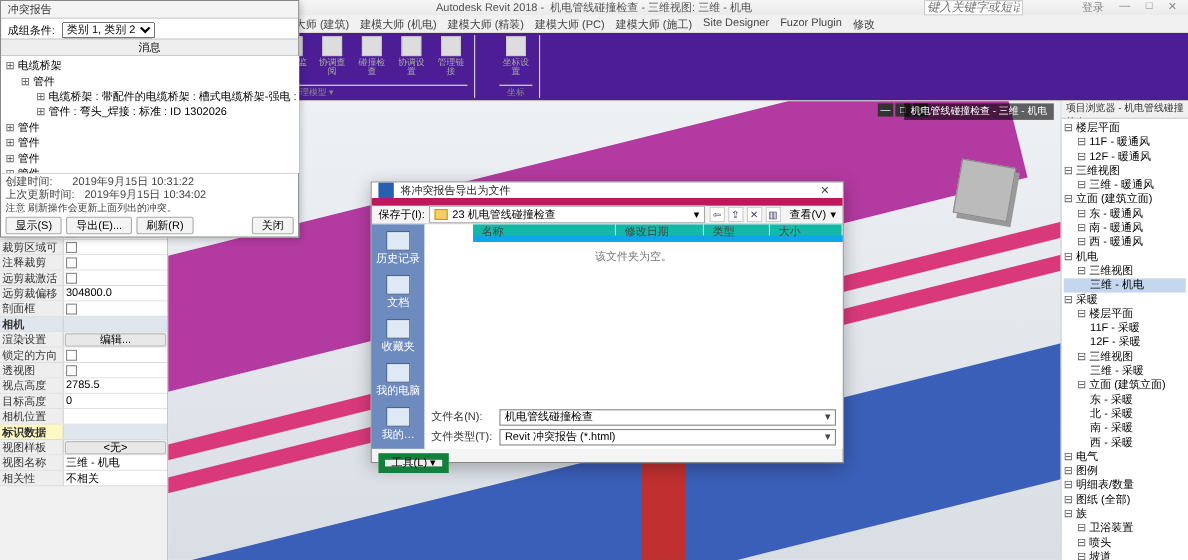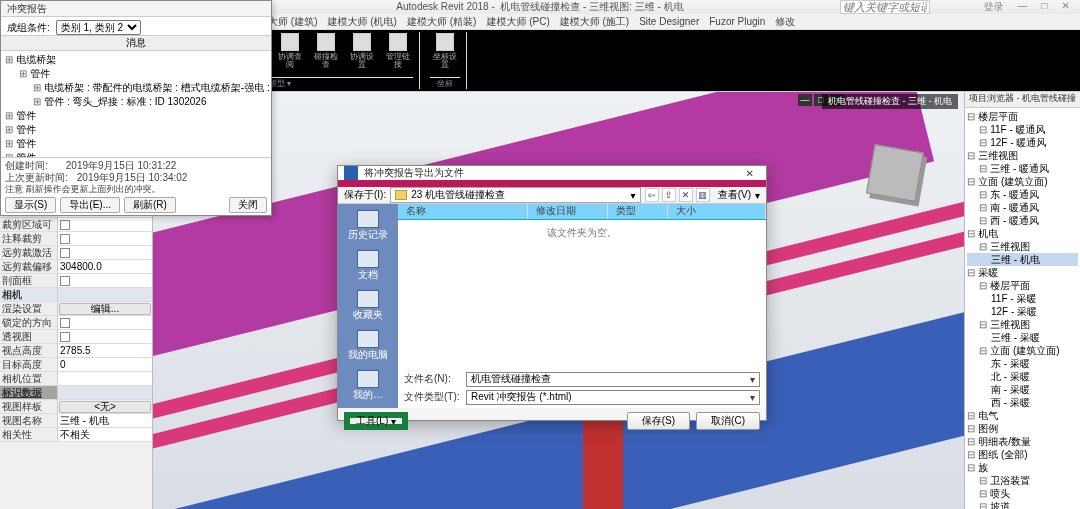--- a/index.html
+++ b/index.html
@@ -9,21 +9,21 @@
 .titlebar { height: 14px; background: linear-gradient(#f6f6f6,#eaeaea); display: flex; align-items: center; justify-content: center; color: #555; position: relative; }
 .titlebar .tb-right { position: absolute; right: 6px; display: flex; gap: 6px; color: #888; }
 .titlebar .tb-right span { padding: 0 4px; }
 .titlebar .search { position: absolute; right: 150px; width: 90px; border: 1px solid #ccc; background: #fff; font-size: 11px; color: #aaa; padding: 0 2px; font-style: italic; }
 
 
 .ribbon-tabs { height: 16px; background: #f1f1f1; display: flex; align-items: center; gap: 10px; padding: 0 8px; color: #444; border-bottom: 1px solid #ddd; }
 .ribbon-tabs span { cursor: default; }
 
 
-.ribbon { height: 62px; background: #000000; border-bottom: 1px solid #ccc; display: flex; padding: 2px 6px; gap: 4px; }
+.ribbon { height: 62px; background: #4c1d95; border-bottom: 1px solid #ccc; display: flex; padding: 2px 6px; gap: 16px; }
 .rgroup { border-right: 1px solid #ddd; padding: 0 6px; display: flex; flex-direction: column; align-items: center; justify-content: space-between; }
 .rgroup .btns { display: flex; gap: 6px; }
 .rbtn { width: 30px; height: 38px; display: flex; flex-direction: column; align-items: center; justify-content: center; color: #aaa; }
 .rbtn .ico { width: 18px; height: 18px; background: #ddd; border: 1px solid #ccc; }
 .rbtn .lbl { font-size: 8px; margin-top: 2px; text-align: center; line-height: 1; }
 .rgroup .cap { font-size: 8px; color: #888; border-top: 1px solid #e5e5e5; width: 100%; text-align: center; }
 
 
 .main { position: absolute; top: 92px; left: 0; right: 0; bottom: 0; display: flex; }
 
@@ -68,25 +68,25 @@
 .savedlg .sdh { height: 22px; background: #fff; display: flex; align-items: center; padding: 0 6px; justify-content: space-between; border-bottom: 7px solid #be185d; }
 .savedlg .sdh .icn { width: 14px; height: 14px; background: #2a5fb0; margin-right: 6px; }
 .savedlg .sdh .title { flex: 1; color: #222; }
 .savedlg .sdh .close { color: #444; padding: 0 6px; }
 .savedlg .toprow { height: 22px; display: flex; align-items: center; padding: 0 6px; gap: 4px; }
 .savedlg .toprow .drop { flex: 1; border: 1px solid #aaa; background: #fff; height: 16px; display: flex; align-items: center; padding: 0 4px; }
 .savedlg .toprow .drop .fld { width: 12px; height: 10px; background: #f3cf6a; border: 1px solid #c59a1e; margin-right: 4px; }
 .savedlg .toprow .nav { display: flex; gap: 3px; align-items: center; }
 .savedlg .toprow .nav span { width: 14px; height: 14px; display: flex; align-items: center; justify-content: center; border: 1px solid #ccc; background: #fff; font-size: 9px; color: #336; }
 .savedlg .body { flex: 1; display: flex; border-top: 1px solid #ccc; }
-.savedlg .places { width: 60px; background: #6d8bbf; display: flex; flex-direction: column; align-items: center; gap: 8px; padding: 6px 0; }
+.savedlg .places { width: 48px; background: #6d8bbf; display: flex; flex-direction: column; align-items: center; gap: 8px; padding: 6px 0; }
 .savedlg .place { display: flex; flex-direction: column; align-items: center; color: #fff; font-size: 8px; }
 .savedlg .place .pi { width: 22px; height: 18px; background: #dfe8f5; border: 1px solid #4a648e; }
 .savedlg .filelist { flex: 1; background: #fff; display: flex; flex-direction: column; }
-.savedlg .cols { height: 16px; background: #7dd3fc; border-bottom: 1px solid #0ea5e9; display: flex; }
+.savedlg .cols { height: 16px; background: #14b8a6; border-bottom: 6px solid #0ea5e9; display: flex; margin-left: 44px; }
 .savedlg .cols span { padding: 0 8px; border-right: 1px solid #ddd; color: #444; }
 .savedlg .empty { flex: 1; display: flex; align-items: flex-start; justify-content: center; color: #777; padding-top: 6px; }
 .savedlg .frows { padding: 4px 6px 2px; }
 .savedlg .frow { display: flex; align-items: center; gap: 4px; height: 18px; }
 .savedlg .frow label { width: 58px; color: #333; }
 .savedlg .frow .inp { flex: 1; border: 1px solid #888; background: #fff; height: 15px; padding: 0 4px; display: flex; align-items: center; justify-content: space-between; }
 .savedlg .frow .inp .tri { color: #444; }
 .savedlg .bot { display: flex; justify-content: space-between; align-items: center; padding: 4px 6px 6px; }
 .savedlg .btn { border: 1px solid #999; background: linear-gradient(#fff,#e6e6e6); padding: 1px 14px; border-radius: 2px; height: 18px; display: flex; align-items: center; }
 .savedlg .tools { border: 6px solid #15803d; background: #eee; padding: 1px 6px; height: 18px; display: flex; align-items: center; }
@@ -298,21 +298,21 @@
         </div>
         <div class="prow">
           <div class="lab">目标高度</div>
           <div class="val">0</div>
         </div>
         <div class="prow">
           <div class="lab">相机位置</div>
           <div class="val"></div>
         </div>
         <div class="prow">
-          <div class="lab" style="background: #a3a3a3; font-weight: bold; text-decoration: underline;">标识数据</div>
+          <div class="lab" style="background: #fef9c3; font-weight: bold;">标识数据</div>
           <div class="val" style="background: rgb(223, 230, 238);"></div>
         </div>
         <div class="prow">
           <div class="lab">视图样板</div>
           <div class="val btn">&lt;无&gt;</div>
         </div>
         <div class="prow">
           <div class="lab">视图名称</div>
           <div class="val">三维 - 机电</div>
         </div>
@@ -476,18 +476,14 @@
           <div class="inp">
               <span>Revit 冲突报告 (*.html)</span>
               <span class="tri">▾</span>
             </div>
         </div>
       </div>
     </div>
   </div>
   <div class="bot">
     <div class="tools"><span>工具(L)</span>&nbsp;▾</div>
-    <div class="flex" style="gap:6px">
-      <div class="btn">保存(S)</div>
-      <div class="btn">取消(C)</div>
-    </div>
   </div>
 </div>
 
 </body></html>

